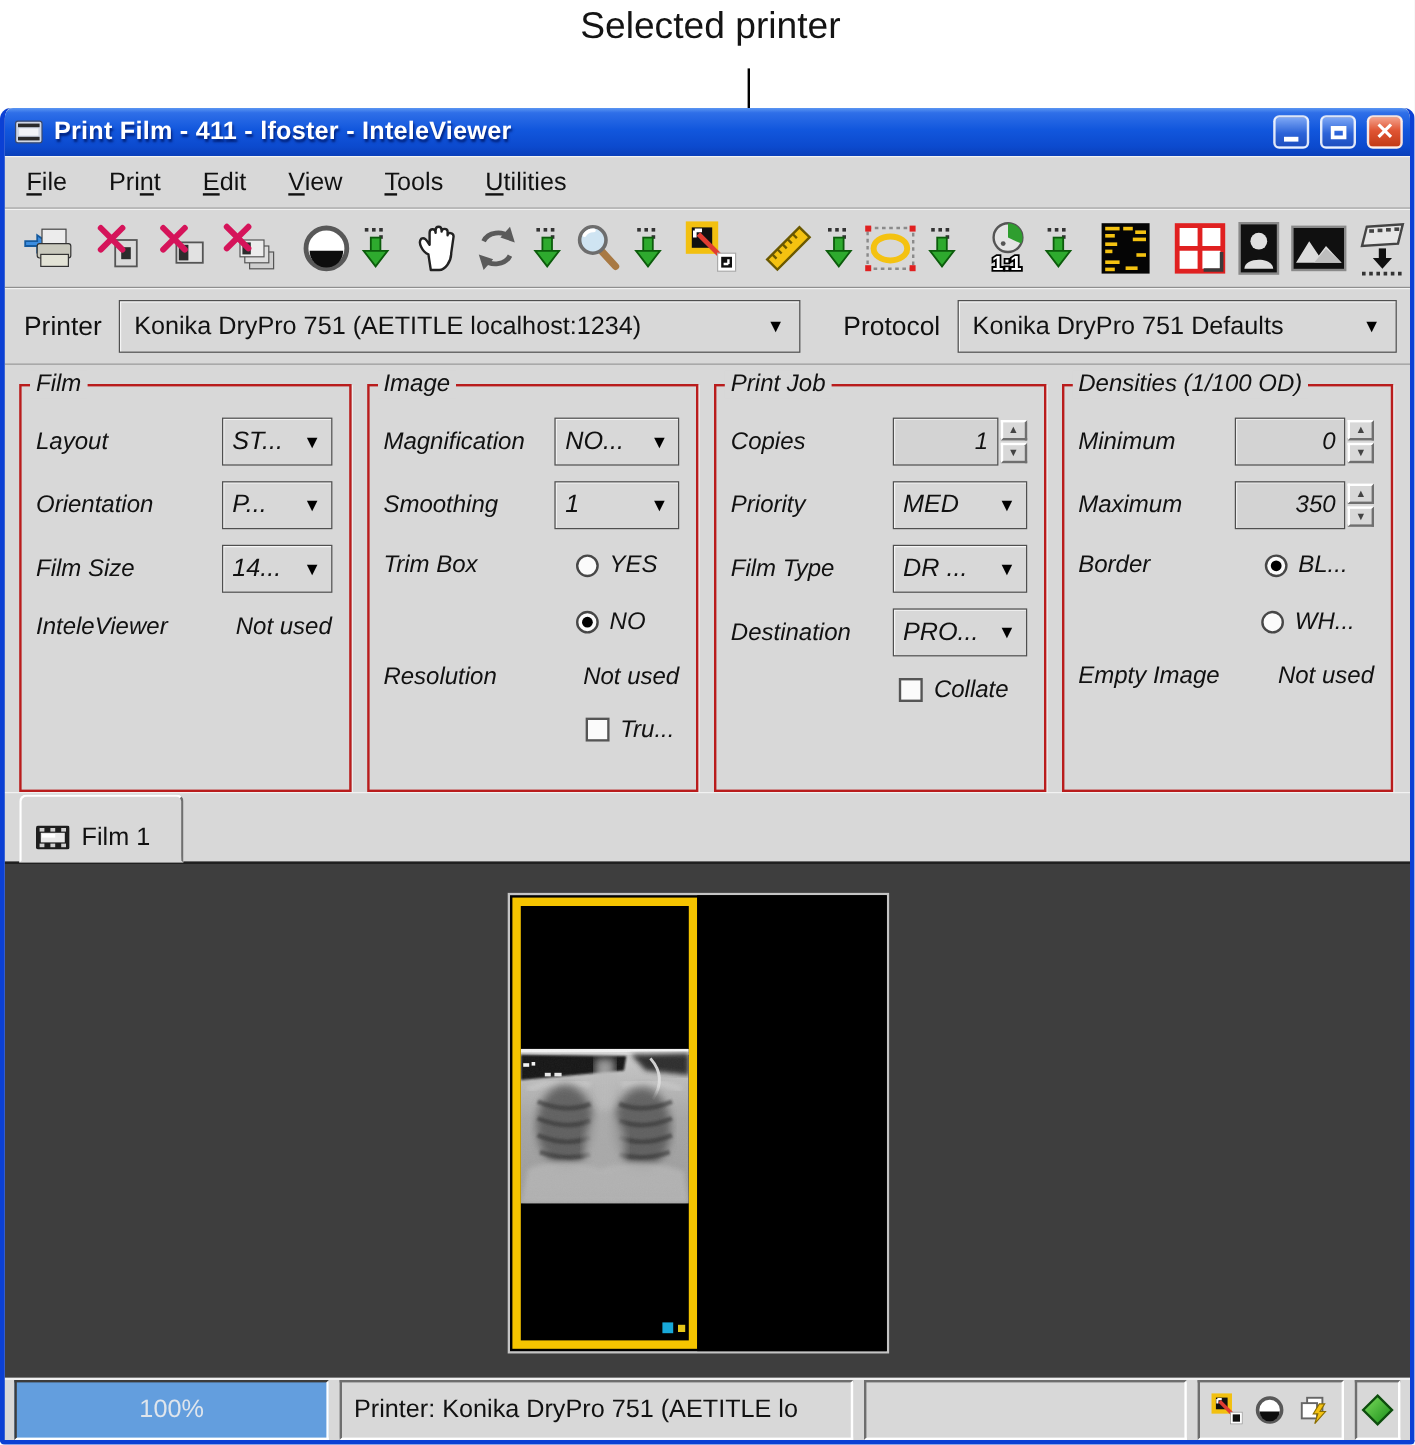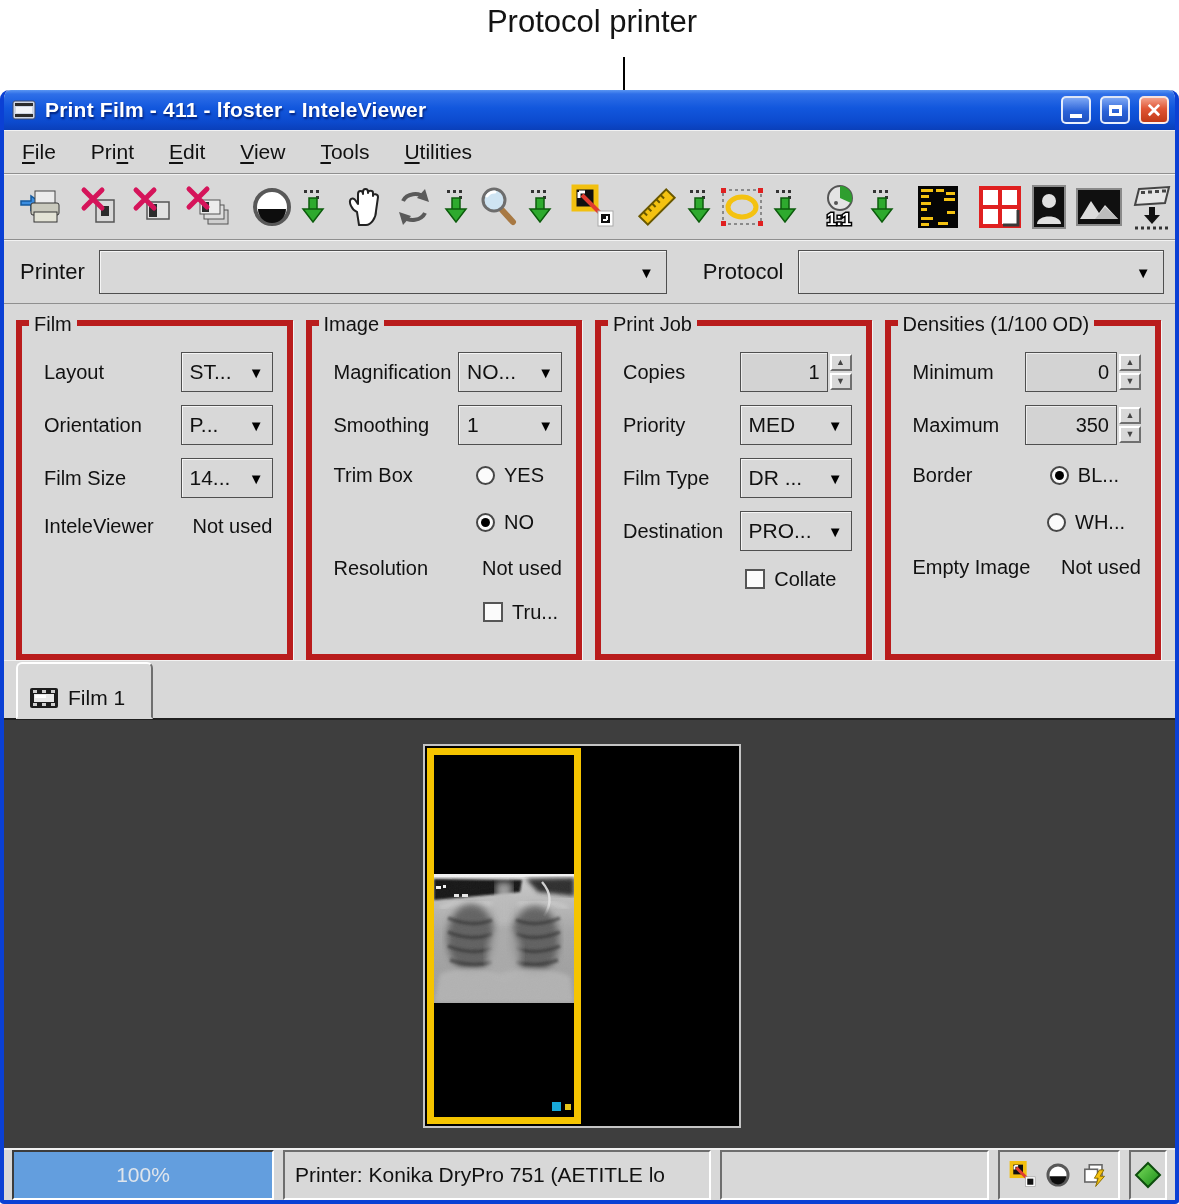--- a/index.html
+++ b/index.html
@@ -46,22 +46,22 @@
   .combo{background:#d8d8d8;border:1px solid #4f4f4f;box-shadow:inset 1px 1px 0 rgba(255,255,255,.75);
     height:44px;box-sizing:border-box;display:flex;align-items:center;padding:0 12px;}
   .combo .val{font-size:21px;white-space:nowrap;overflow:hidden;}
   .combo .arr{margin-left:auto;font-size:15px;color:#000;padding-left:10px;}
   .combo-printer{width:568px;margin-left:14px;}
   .combo-protocol{width:366px;margin-left:14px;}
   .lbl-protocol{margin-left:36px;}
 
   
   .panels{flex:0 0 356px;display:flex;gap:13px;padding:16px 14px 0 12px;box-sizing:border-box;background:#d8d8d8;}
-  .group{flex:1;border:6px solid #b91c1c;box-shadow:1px 1px 0 rgba(255,255,255,.7);
-    position:relative;padding:26px 14px 0 22px;box-sizing:border-box;}
+  .group{flex:1;border:2px solid #b91c1c;box-shadow:1px 1px 0 rgba(255,255,255,.7);
+    position:relative;padding:26px 14px 0 12px;box-sizing:border-box;font-style:italic;}
   .gtitle{position:absolute;top:-13px;left:7px;background:#d8d8d8;padding:0 5px;font-size:20px;white-space:nowrap;}
   .row{display:flex;align-items:center;margin-bottom:13px;min-height:40px;}
   .row .lbl{font-size:20px;white-space:nowrap;}
   .row .ctl{margin-left:auto;display:flex;align-items:center;}
   .combo.small{height:40px;padding:0 8px;}
   .w92{width:92px;} .w104{width:104px;} .w112{width:112px;}
   .plain-val{font-size:20px;white-space:nowrap;}
   .spin{display:flex;align-items:stretch;}
   .spinbox{height:40px;border:1px solid #4f4f4f;background:#d3d3d3;box-shadow:inset 1px 1px 0 rgba(255,255,255,.6);
     display:flex;align-items:center;justify-content:flex-end;padding:0 7px;font-size:20px;box-sizing:border-box;}
@@ -99,21 +99,21 @@
   .sp-progress{width:262px;background:#639ede;display:flex;align-items:center;justify-content:center;
     color:#dfe5ec;font-size:21px;border-color:#3c3c3c #ffffff #ffffff #3c3c3c;}
   .sp-printer{width:428px;display:flex;align-items:center;padding:0 10px;font-size:21px;white-space:nowrap;overflow:hidden;}
   .sp-blank{flex:1;}
   .sp-icons{width:122px;display:flex;align-items:center;justify-content:space-evenly;}
   .sp-conn{width:38px;display:flex;align-items:center;justify-content:center;}
 </style>
 </head>
 <body>
 
-<div class="callout-label">Protocol printer</div>
+<div class="callout-label">Selected printer</div>
 <div class="callout-line"></div>
 
 <div class="window">
 
   <div class="titlebar">
     <span style="display:flex">
       <svg width="24" height="20" viewBox="0 0 24 20">
           <rect x="1" y="1" width="22" height="18" rx="2" fill="#cfd6e4" stroke="#3a4a70"></rect>
           <rect x="3" y="3" width="18" height="3" fill="#2b2b2b"></rect>
           <rect x="3" y="14" width="18" height="3" fill="#2b2b2b"></rect>
@@ -357,24 +357,26 @@
           <rect x="18" y="24" width="6" height="8" fill="#111"></rect>
           <polygon points="13,32 29,32 21,41" fill="#111"></polygon>
           <path d="M4,45 h3 M10,45 h3 M16,45 h3 M22,45 h3 M28,45 h3 M34,45 h3" stroke="#333" stroke-width="3"></path>
         </svg>
     </span>
   </div>
 
   <div class="printerbar band">
     <span>Printer</span>
     <span class="combo combo-printer">
+      <span class="val">Konika DryPro 751 (AETITLE localhost:1234)</span>
       <span class="arr">▼</span>
     </span>
     <span class="lbl-protocol">Protocol</span>
     <span class="combo combo-protocol">
+      <span class="val">Konika DryPro 751 Defaults</span>
       <span class="arr">▼</span>
     </span>
   </div>
 
   <div class="panels">
 
     <div class="group">
       <span class="gtitle">Film</span>
       <div class="row">
           <span class="lbl">Layout</span>

